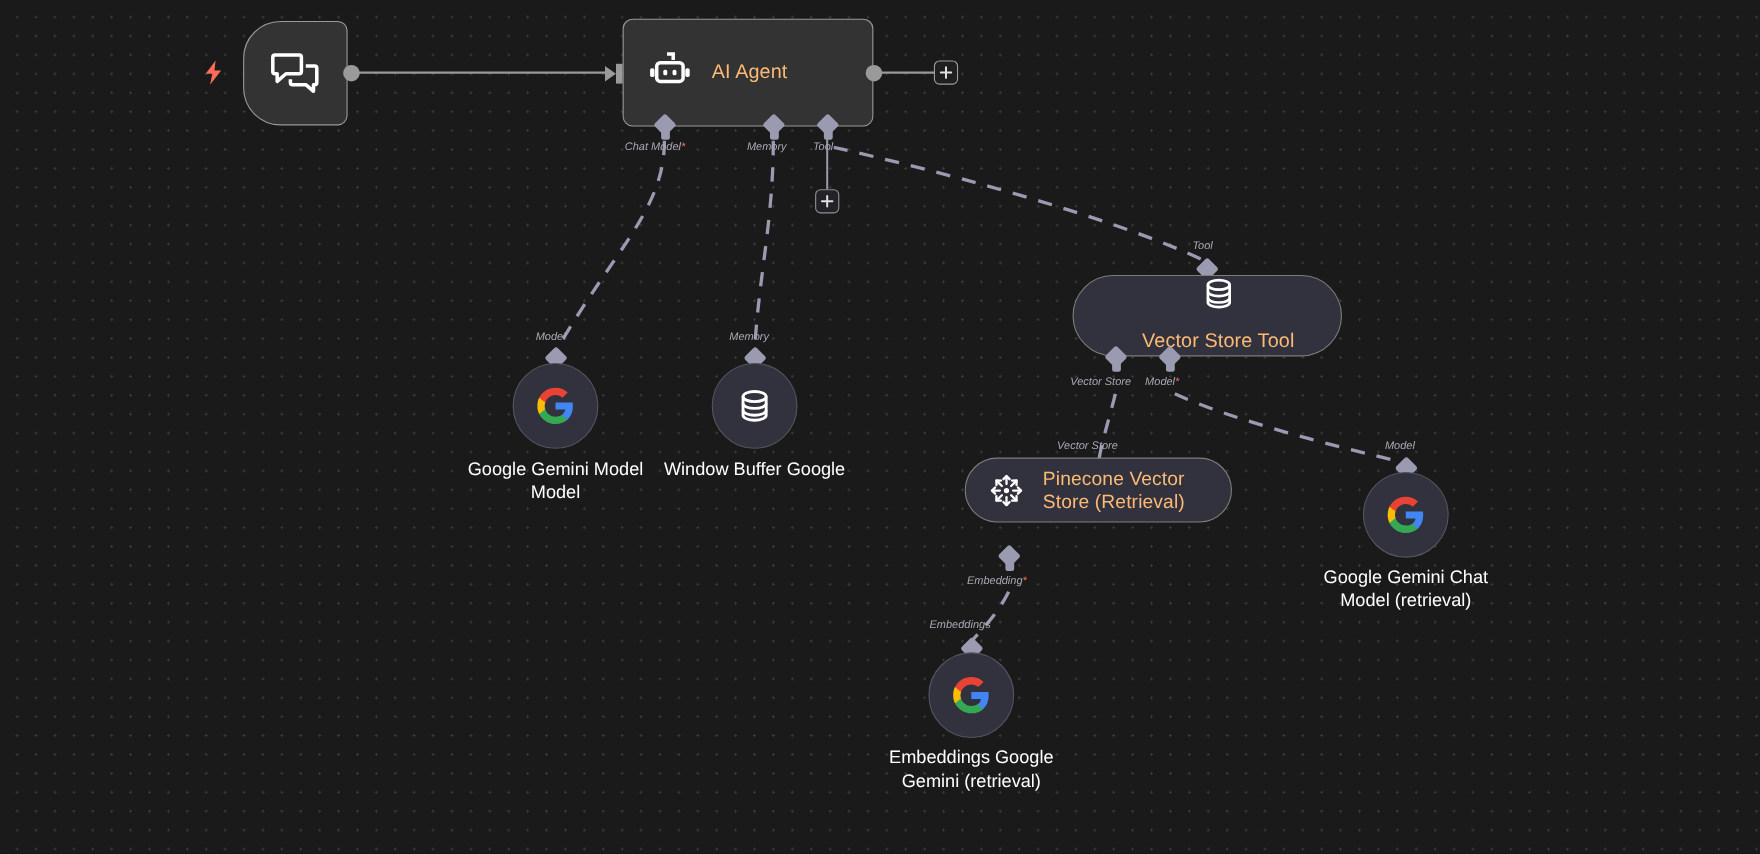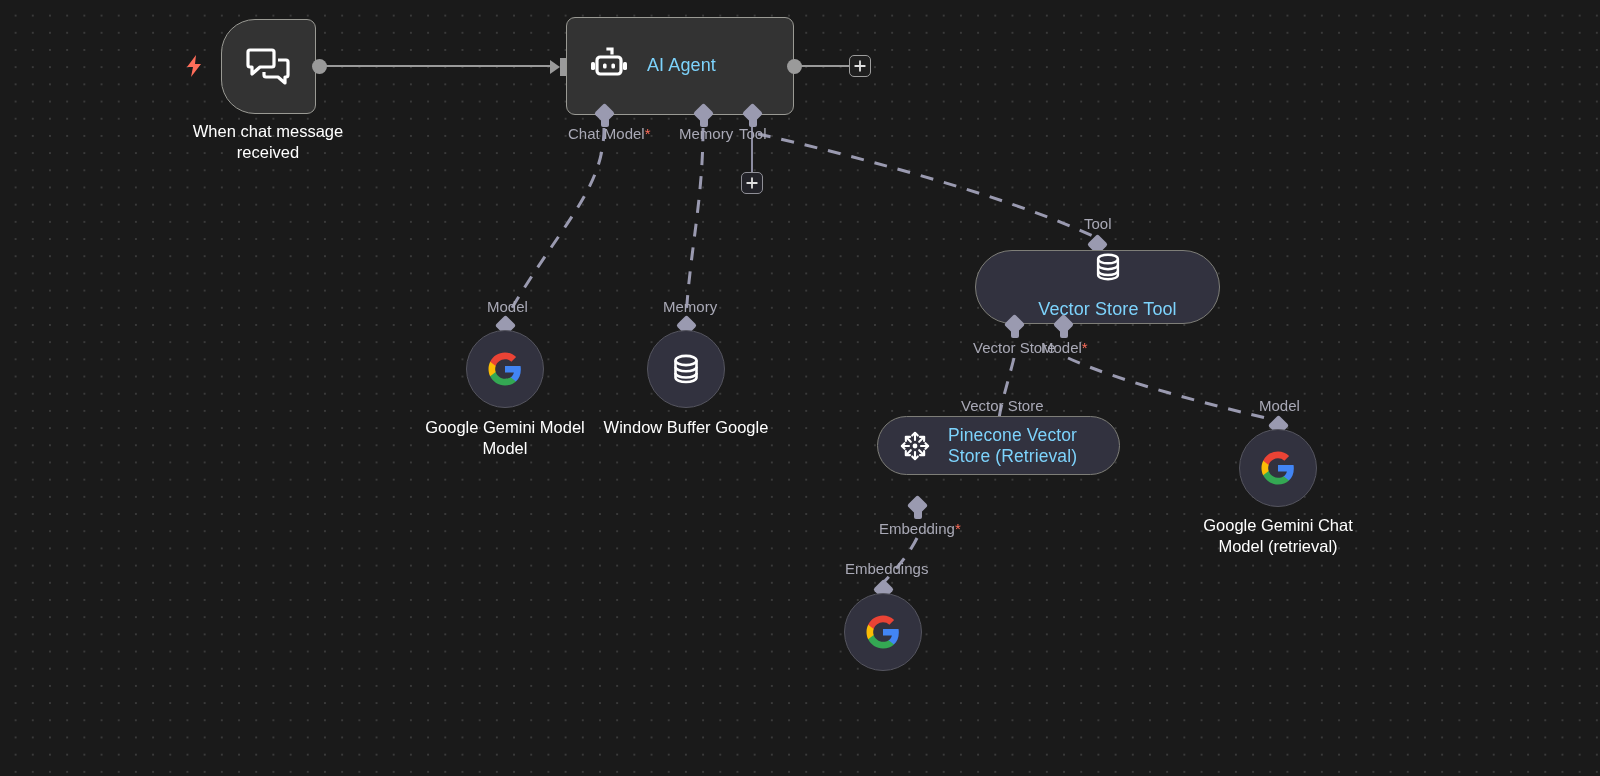--- a/index.html
+++ b/index.html
@@ -20,21 +20,21 @@
   }
   
   #edges { position: absolute; inset: 0; width: 1600px; height: 776px; pointer-events: none; }
 
   
   .box {
     position: absolute;
     display: flex; align-items: center;
     background: #333333;
     border: 1.4px solid #9a9a94;
-    color: #7dd3fc;
+    color: #fdba74;
   }
   .box.trigger {
     border-radius: 34px 9px 9px 34px;
     justify-content: center;
   }
   .box.agent { border-radius: 9px; padding-left: 22px; gap: 18px; }
   .box.sub {
     border-radius: 999px;
     background: #32323f;
     border: 1.2px solid #7e7e78;
@@ -60,23 +60,24 @@
     font-size: 16.5px;
     line-height: 21px;
     font-weight: 400;
     white-space: pre-line;
   }
 
   
   .ep-label {
     position: absolute;
     color: #a9a9b6;
-    font-size: 15px;
+    font-size: 10px;
     line-height: 14px;
     white-space: nowrap;
+    font-style: italic;
   }
   .ep-label .req { color: #ff6d5a; }
 
   
   .diamond {
     position: absolute;
     width: 15px; height: 15px;
     background: #9a9ab0;
     transform: rotate(45deg);
     border-radius: 2.5px;
@@ -147,21 +148,20 @@
 
   <div class="box trigger" style="left:221px; top:19px; width:95px; height:95px;">
     <span class="icon">
       <svg width="46" height="42" viewBox="0 0 46 42">
         <path d="M4 4 h22 a2 2 0 0 1 2 2 v13 a2 2 0 0 1 -2 2 h-12 l-8 7 v-7 h-2 a2 2 0 0 1 -2 -2 v-13 a2 2 0 0 1 2 -2 z" fill="none" stroke="#ffffff" stroke-width="3.2" stroke-linejoin="round"></path>
         <path d="M32 14 h8 a2 2 0 0 1 2 2 v13 a2 2 0 0 1 -2 2 h-1 v6 l-7 -6 h-12 a2 2 0 0 1 -2 -2 v-3" fill="none" stroke="#ffffff" stroke-width="3.2" stroke-linejoin="round"></path>
       </svg>
     </span>
   </div>
   <div class="out-dot" style="left:312px; top:59px;"></div>
-  <div class="caption" style="left:169px; top:121px; width:198px;">When chat message received</div>
 
   <div class="in-arrow" style="left:548px; top:56px;">
     <svg width="20" height="22" viewBox="0 0 20 22">
       <rect x="12" y="2" width="6" height="18" fill="#9a9a9a"></rect>
       <path d="M2 4 L12 11 L2 18 Z" fill="#9a9a9a"></path>
     </svg>
   </div>
 
   <div class="box agent" style="left:566px; top:17px; width:228px; height:98px;">
     <span class="icon">
@@ -340,14 +340,15 @@
   <div class="circ" style="left:844px; top:593px; width:78px; height:78px;">
     <span class="icon">
       <svg width="36" height="36" viewBox="0 0 48 48">
         <path fill="#4285F4" d="M45.1 24.5c0-1.6-.1-3.1-.4-4.5H24v8.5h11.8c-.5 2.8-2.1 5.1-4.4 6.7v5.6h7.1c4.2-3.8 6.6-9.5 6.6-16.3z"></path>
         <path fill="#34A853" d="M24 46c6 0 11-2 14.6-5.4l-7.1-5.6c-2 1.3-4.5 2.1-7.5 2.1-5.8 0-10.7-3.9-12.4-9.1H4.2v5.8C7.8 41.1 15.3 46 24 46z"></path>
         <path fill="#FBBC05" d="M11.6 28c-.5-1.3-.7-2.7-.7-4s.3-2.7.7-4v-5.8H4.2C2.8 17.1 2 20.4 2 24s.8 6.9 2.2 9.8l7.4-5.8z"></path>
         <path fill="#EA4335" d="M24 10.9c3.3 0 6.2 1.1 8.5 3.3l6.3-6.3C35 4.3 30 2 24 2 15.3 2 7.8 6.9 4.2 14.2l7.4 5.8c1.7-5.2 6.6-9.1 12.4-9.1z"></path>
       </svg>
     </span>
   </div>
+  <div class="caption" style="left:793px; top:679px; width:180px;">Embeddings Google Gemini (retrieval)</div>
 
 </div>
 
 </body></html>

